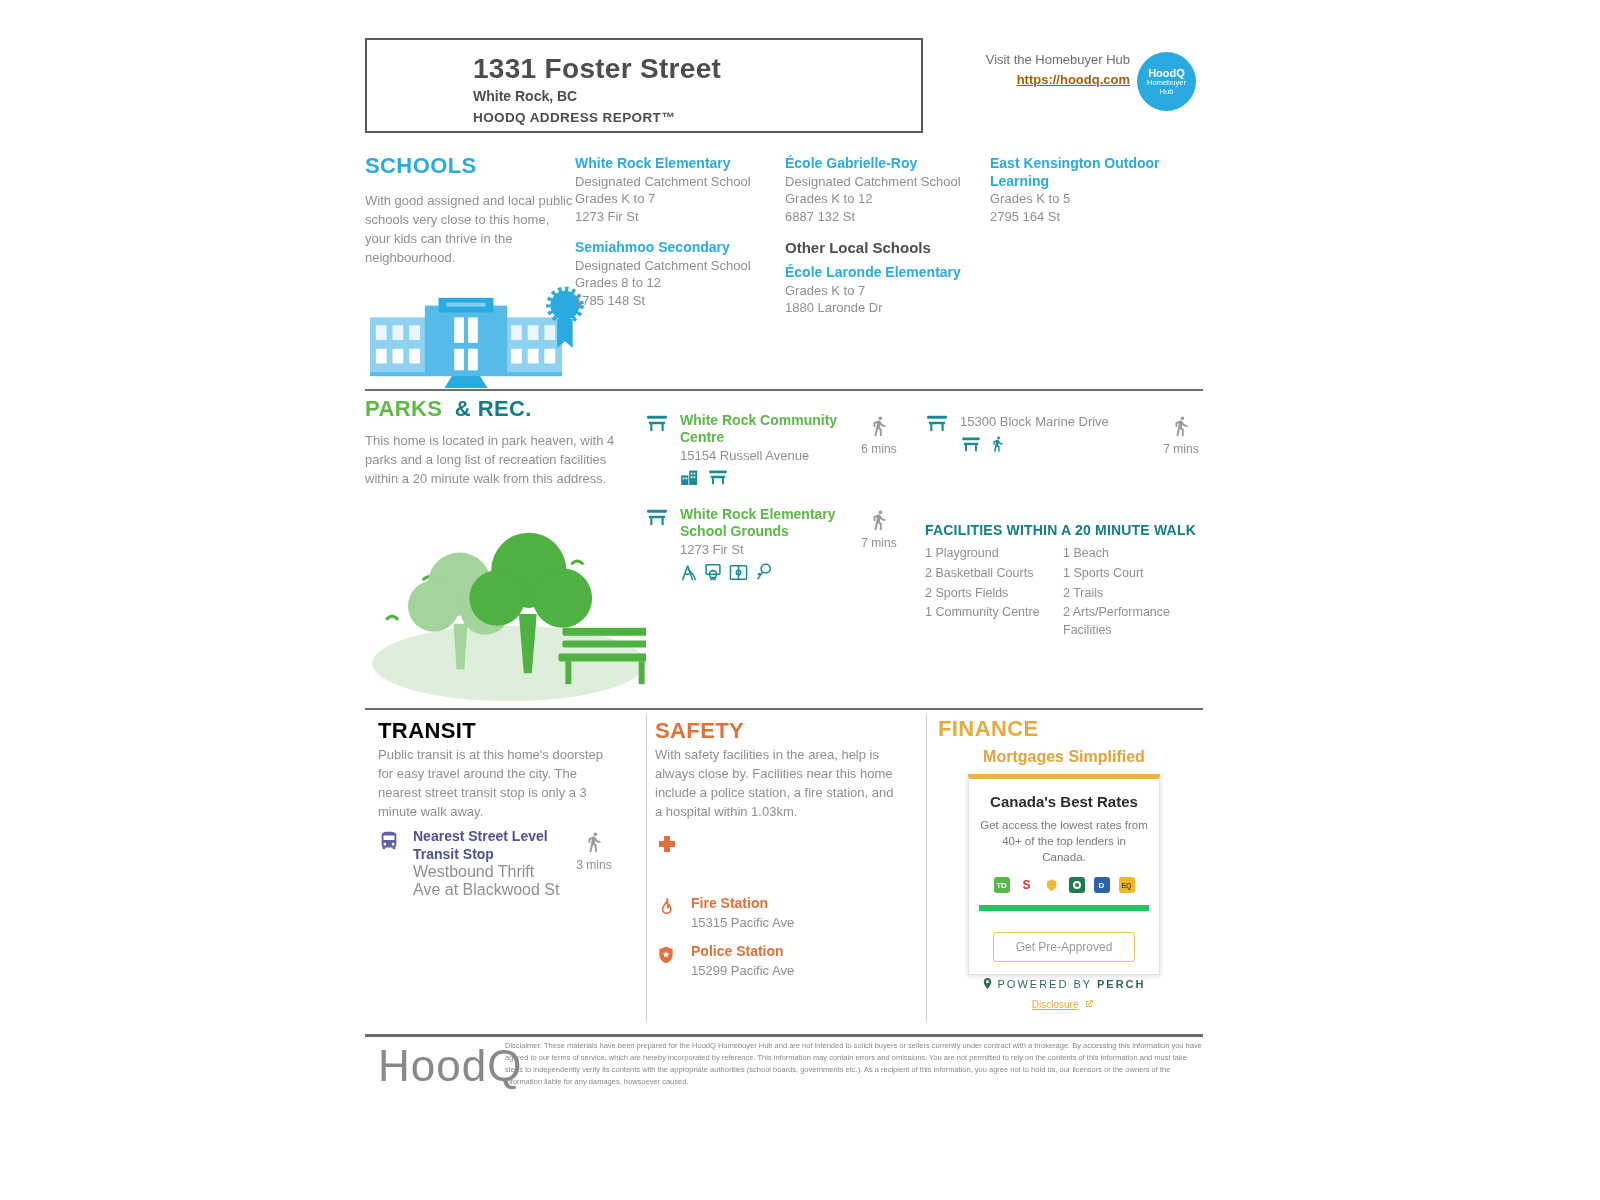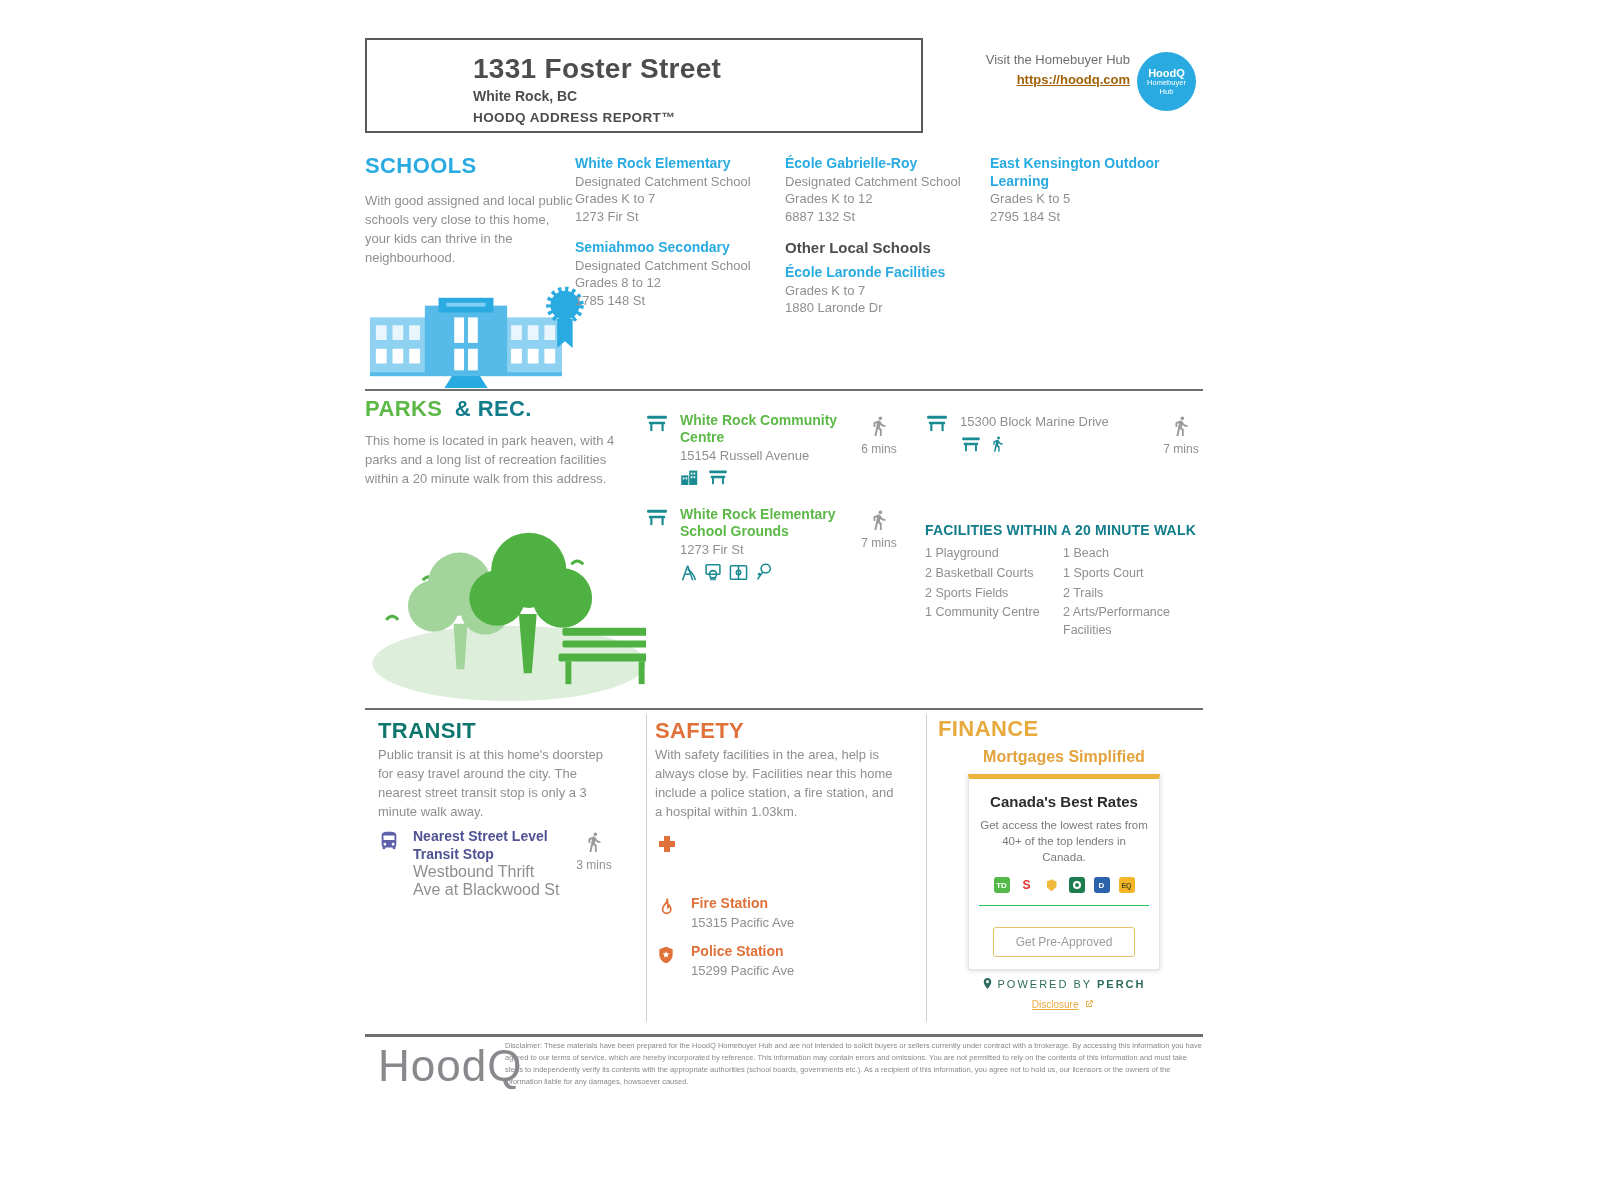--- a/index.html
+++ b/index.html
@@ -20,21 +20,21 @@
   .hub-block { left:930px; top:50px; width:200px; text-align:right; font-size:13px; color:#6d6e71; line-height:1.55; }
   .hub-link { color:#a16207; text-decoration:underline;font-weight:bold; }
   .hub-badge { left:1137px; top:52px; width:59px; height:59px; border-radius:50%; background:#29abe2; color:#fff;
     display:flex; flex-direction:column; align-items:center; justify-content:center; line-height:1.15; }
   .hub-badge .b1{ font-size:11px; font-weight:bold; }
   .hub-badge .b2{ font-size:7.5px; }
 
   
   .sec-h { font-size:22px; font-weight:bold; letter-spacing:.4px; }
   .c-blue{ color:#29abe2; } .c-green{ color:#5cb947; } .c-teal{ color:#117c8a; }
-  .c-purple{ color:#0f766e; } .c-orange{ color:#e0713a; } .c-gold{ color:#e8a93d; }
+  .c-purple{ color:#000000; } .c-orange{ color:#e0713a; } .c-gold{ color:#e8a93d; }
   .body-txt { font-size:13px; color:#8e8f91; line-height:1.45; }
 
   
   .school-item .s-name { font-size:14px; font-weight:bold; color:#29abe2; line-height:1.25; }
   .school-item .s-line { font-size:13px; color:#8e8f91; line-height:1.38; }
   .other-h { font-size:15px; font-weight:bold; color:#4d4d4f; }
 
   
   .park-item { position:absolute; display:flex; gap:9px; }
   .park-item .p-icon { flex:0 0 26px; padding-top:2px; }
@@ -54,21 +54,21 @@
   .sf-item .sf-icon { flex:0 0 26px; padding-top:1px; }
   .sf-name { font-size:14px; font-weight:bold; color:#e0713a; line-height:1.25; }
   .sf-addr { font-size:13px; color:#8e8f91; margin-top:2px; }
 
   
   .mort-title { font-size:16px; font-weight:bold; color:#e3a23b; }
   .fin-card { position:absolute; left:968px; top:774px; width:192px; background:#fff; border:1px solid #e2e2e2;
     border-top:5px solid #eeb33b; box-shadow:0 1px 5px rgba(0,0,0,.15); padding:14px 10px 12px; text-align:center; }
   .fin-card .card-title { font-size:15px; font-weight:bold; color:#2b2b2b; }
   .fin-card .card-text { font-size:11.5px; color:#7a7a7a; line-height:1.4; margin-top:7px; }
-  .banks { display:flex; justify-content:center; gap:9px; margin-top:12px; padding-bottom:12px; border-bottom:1px solid #22c55e; }
+  .banks { display:flex; justify-content:center; gap:9px; margin-top:12px; padding-bottom:12px; border-bottom:6px solid #22c55e; }
   .bank { width:16px; height:16px; border-radius:3px; display:flex; align-items:center; justify-content:center;
     font-size:8px; font-weight:bold; }
   .bank-td { background:#54b948; color:#fff; }
   .bank-s  { background:#fff; color:#e0342f; font-size:12px; }
   .bank-shield { background:#fff; }
   .bank-shield i { display:block; width:10px; height:12px; background:#f0b93b;
     clip-path:polygon(50% 0,100% 20%,100% 65%,50% 100%,0 65%,0 20%); }
   .bank-o { background:#1d7d4e; }
   .bank-o i { display:block; width:8px; height:8px; border:2px solid #fff; border-radius:50%; }
   .bank-d { background:#2d63ad; color:#fff; }
@@ -157,29 +157,29 @@
   </div>
 
   <div class="abs school-item" style="left:785px; top:155px; width:205px;">
     <div class="s-name">École Gabrielle-Roy</div>
     <div class="s-line">Designated Catchment School</div>
     <div class="s-line">Grades K to 12</div>
     <div class="s-line">6887 132 St</div>
   </div>
   <div class="abs other-h" style="left:785px; top:239px;">Other Local Schools</div>
   <div class="abs school-item" style="left:785px; top:264px; width:205px;">
-    <div class="s-name">École Laronde Facilities</div>
+    <div class="s-name">École Laronde Elementary</div>
     <div class="s-line">Grades K to 7</div>
     <div class="s-line">1880 Laronde Dr</div>
   </div>
 
   <div class="abs school-item" style="left:990px; top:155px; width:180px;">
     <div class="s-name">East Kensington Outdoor Learning</div>
     <div class="s-line">Grades K to 5</div>
-    <div class="s-line">2795 184 St</div>
+    <div class="s-line">2795 164 St</div>
   </div>
 
   <div class="rule" style="top:389px;"></div>
 
   <div class="abs" style="left:365px; top:396px;">
     <span class="sec-h c-green">PARKS</span>
     <span class="sec-h c-teal" style="margin-left:8px;">&amp; REC.</span>
   </div>
   <div class="abs body-txt" style="left:365px; top:432px; width:275px;">This home is located in park heaven, with 4 parks and a long list of recreation facilities within a 20 minute walk from this address.</div>
 

